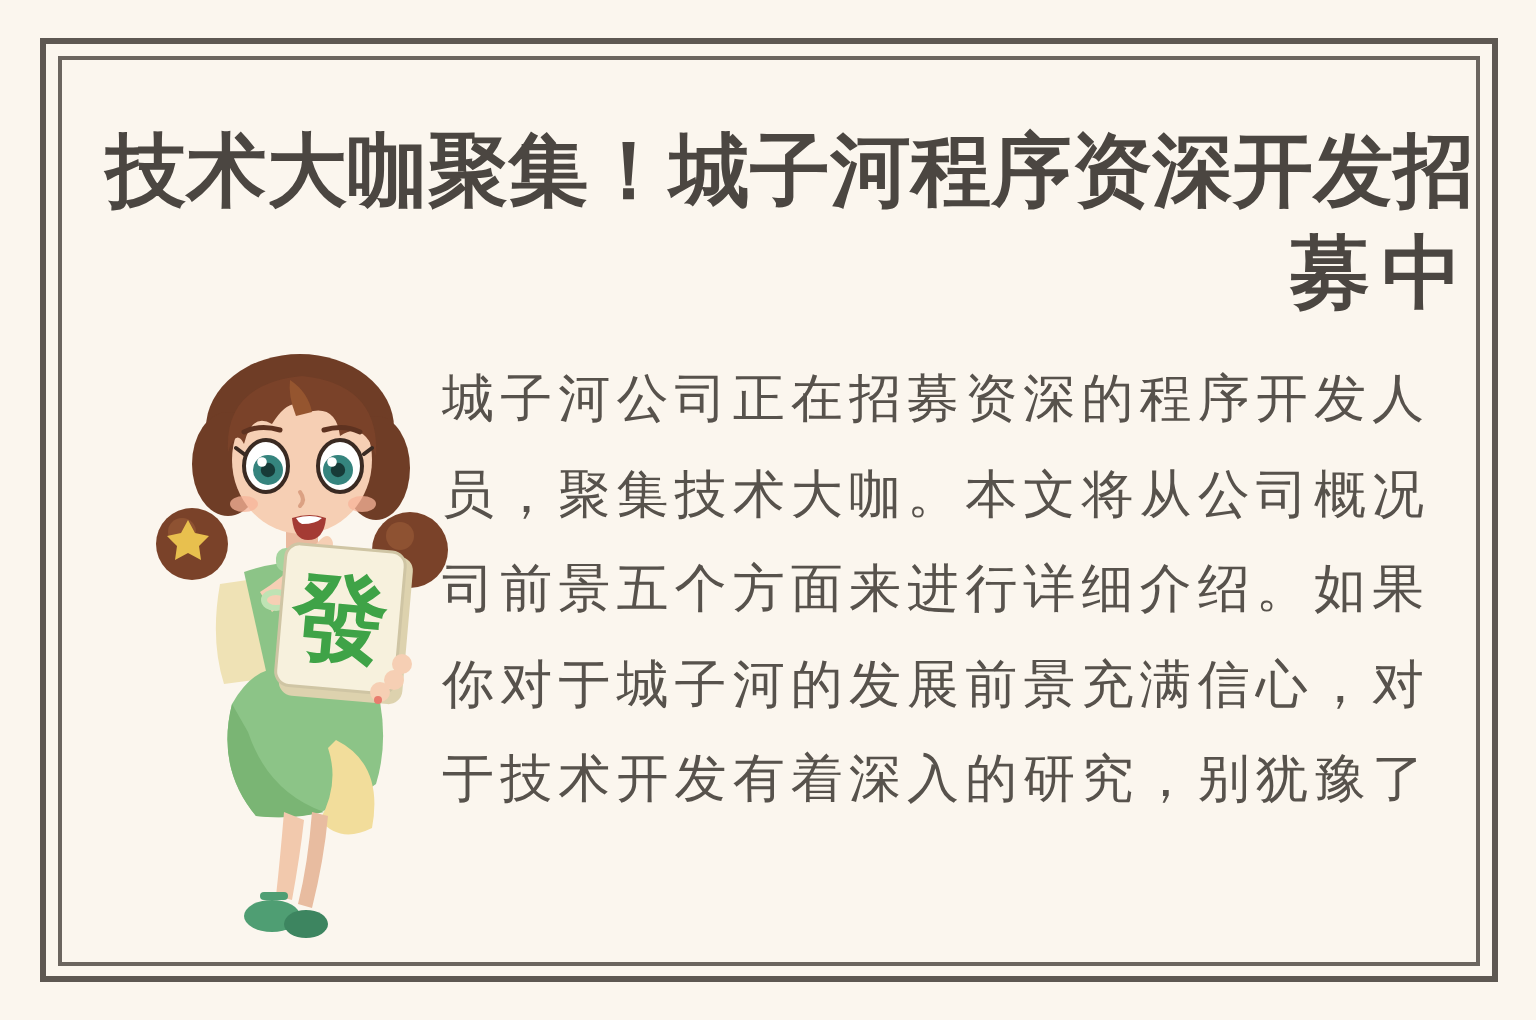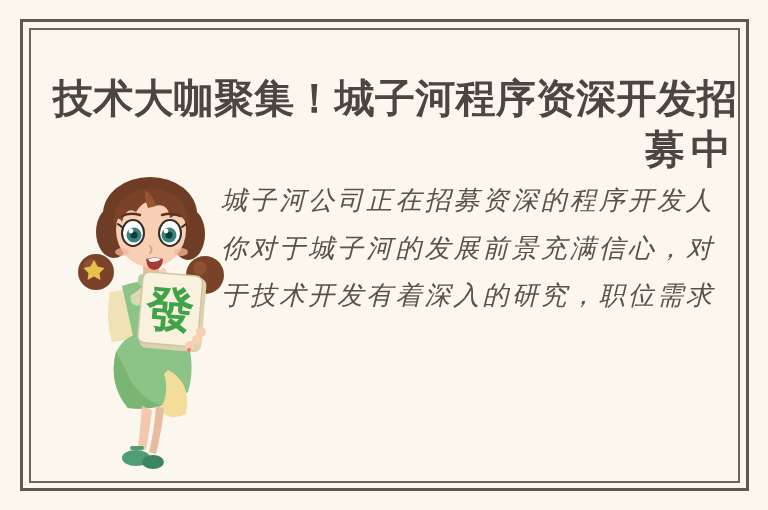--- a/index.html
+++ b/index.html
@@ -10,32 +10,32 @@
   }
   .outer-frame {
     position:absolute; left:20px; top:19px; right:19px; bottom:19px;
     border:3px solid #5e5852; pointer-events:none;
   }
   .inner-frame {
     position:absolute; left:29px; top:28px; right:28px; bottom:27px;
     border:2px solid #6b655f; pointer-events:none;
   }
   .title-block {
-    position:absolute; left:53px; top:72px; width:684px;
+    position:absolute; left:53px; top:60px; width:684px;
     color:#4b4641; font-weight:bold; font-size:40px; line-height:51px;
     letter-spacing:0px;
   }
   .title-line-1 { text-align:justify; text-align-last:justify; }
   .title-line-2 { text-align:right; letter-spacing:6px; }
   .mascot {
     position:absolute; left:50px; top:170px; width:200px; height:302px;
   }
   .body-block {
     position:absolute; left:221px; top:177px; width:492px;
-    color:#57524c; font-size:26px; line-height:47.5px; letter-spacing:1px;font-style:italic;
+    color:#57524c; font-size:26px; line-height:47.5px; letter-spacing:1px;
   }
   .body-line { text-align:justify; text-align-last:justify; height:47.5px; }
 </style>
 </head>
 <body>
 
 <div class="page">
 
   <div class="outer-frame"></div>
   <div class="inner-frame"></div>
@@ -119,17 +119,19 @@
     <ellipse cx="131" cy="82" rx="7" ry="4" fill="#f7b49a" opacity="0.75"></ellipse>
 
     <path d="M100 76 Q103 80 100 83" stroke="#dba183" stroke-width="2" fill="none" stroke-linecap="round"></path>
 
     <path d="M96 89 Q105 86 113 89 Q112 100 104 100 Q97 100 96 89 Z" fill="#a43b34"></path>
     <path d="M98 89 Q105 87 111 89 Q108 92 101 92 Q99 91 98 89 Z" fill="#ffffff"></path>
   </svg>
 
   <div class="body-block">
     <div class="body-line">城子河公司正在招募资深的程序开发人</div>
+    <div class="body-line">员，聚集技术大咖。本文将从公司概况</div>
+    <div class="body-line">司前景五个方面来进行详细介绍。如果</div>
     <div class="body-line">你对于城子河的发展前景充满信心，对</div>
-    <div class="body-line">于技术开发有着深入的研究，职位需求</div>
+    <div class="body-line">于技术开发有着深入的研究，别犹豫了</div>
   </div>
 
 </div>
 
 </body></html>

